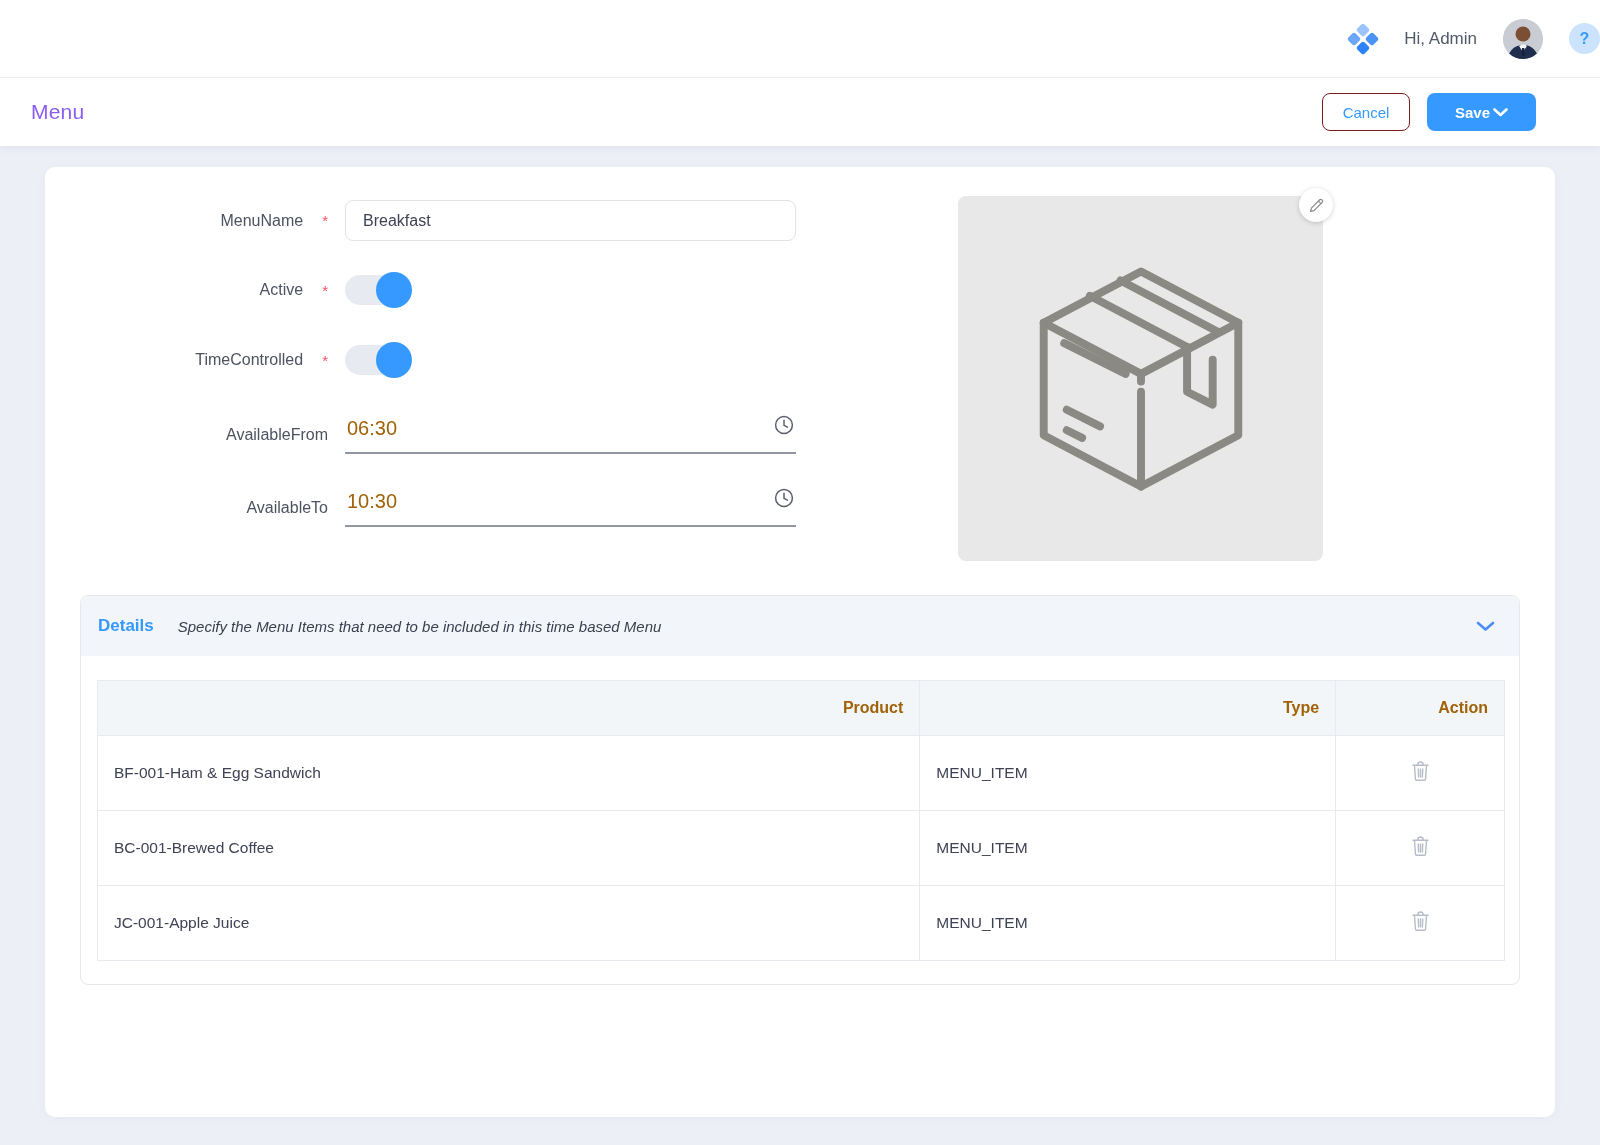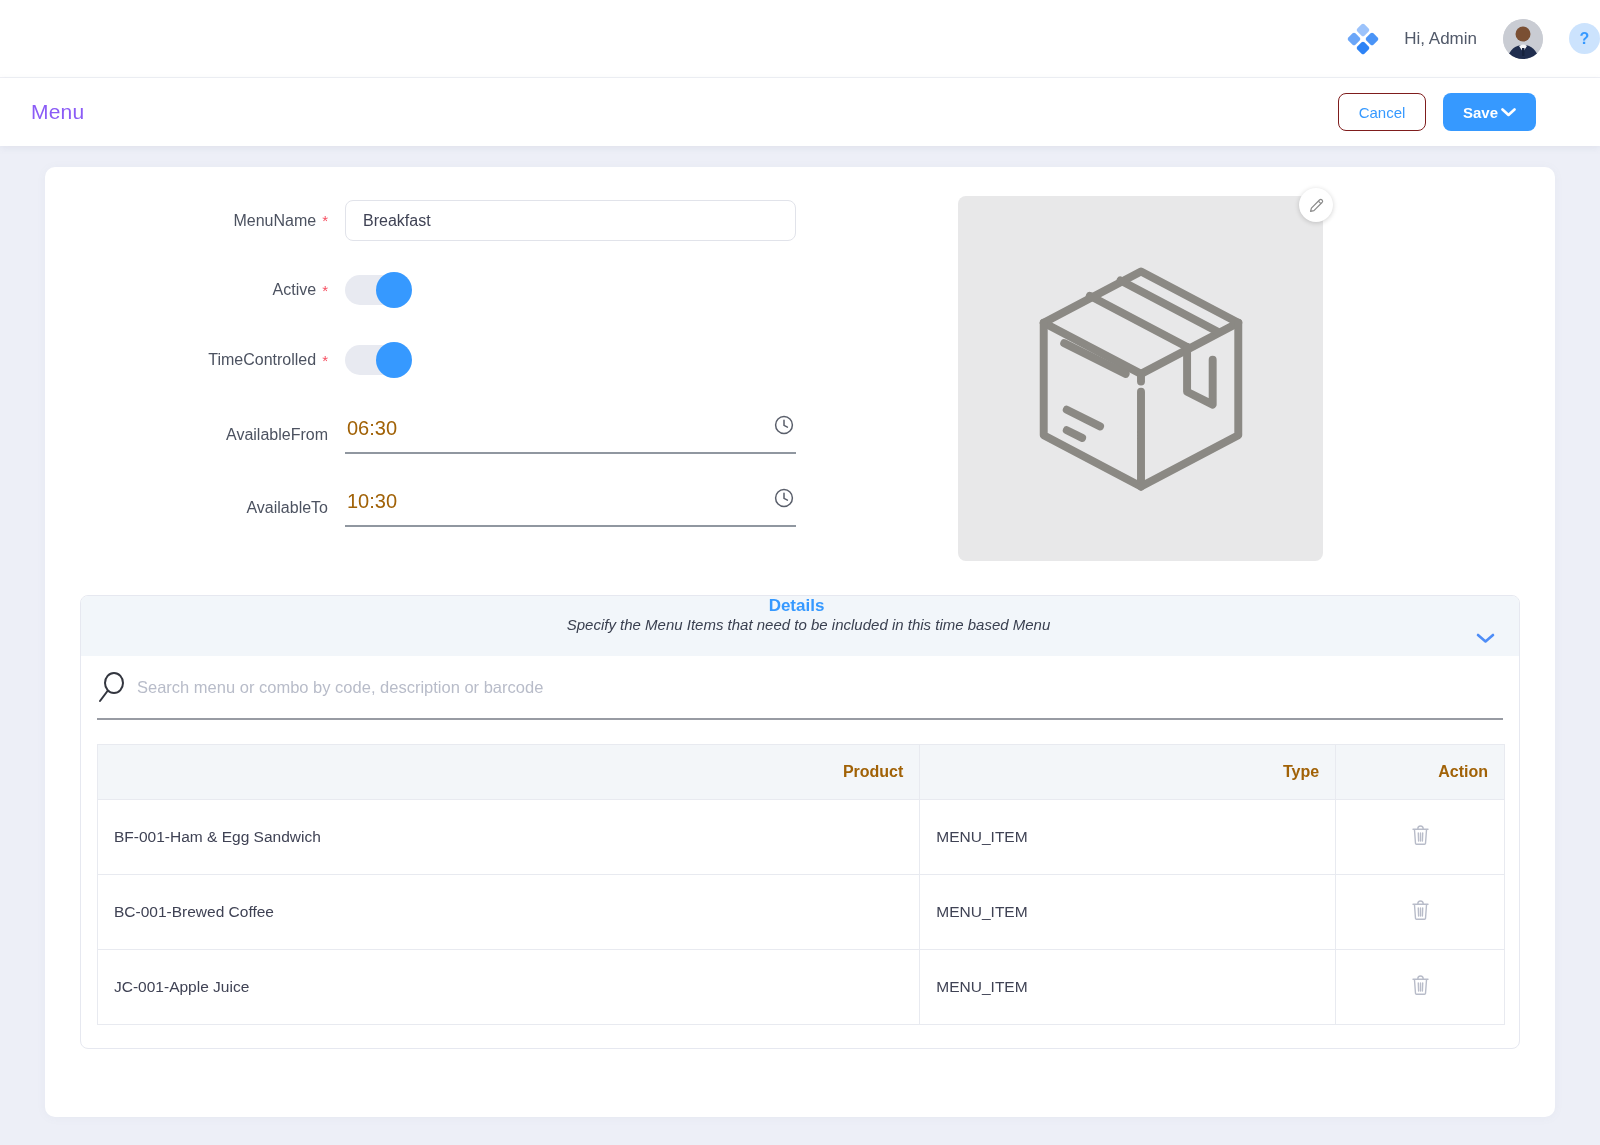--- a/index.html
+++ b/index.html
@@ -36,38 +36,38 @@
     box-shadow:0 2px 7px rgba(110,120,150,0.10); position:relative; z-index:2;
   }
   .page-title { font-size:21px; font-weight:500; color:#8b5cf6; letter-spacing:.2px; }
   .header-actions { display:flex; gap:17px; }
   .btn-cancel {
     width:88px; height:38px; background:#fff; border:1px solid #7f1d1d; border-radius:8px;
     color:#3699ff; font-size:15px; font-weight:500; cursor:pointer;
     font-family:inherit;
   }
   .btn-save {
-    width:93px; height:38px; background:#3699ff; border:none; border-radius:8px;
+    width:109px; height:38px; background:#3699ff; border:none; border-radius:8px;
     color:#fff; font-size:15px; font-weight:bold; cursor:pointer;
     display:flex; align-items:center; justify-content:center; gap:3px;
     font-family:inherit;
   }
 
   
   .content { padding:21px 45px 0 45px; }
   .card {
     position:relative; width:1510px; height:950px; background:#fff;
     border-radius:10px; box-shadow:0 1px 10px rgba(120,130,160,0.06);
     padding:33px 0 0 0;
   }
 
   
   .form-col { width:790px; }
   .form-row { display:flex; align-items:center; margin-bottom:34px; }
-  .form-label-wrap { width:300px; display:flex; justify-content:flex-end; align-items:center; gap:6px; padding-right:17px; }
+  .form-label-wrap { width:300px; display:flex; justify-content:flex-end; align-items:center; gap:19px; padding-right:17px; }
   .form-label { font-size:16px; color:#4c5260; }
   .req { color:#f64e60; font-size:15px; line-height:1; }
   .text-input {
     width:451px; height:41px; border:1px solid #e1e3ea; border-radius:8px;
     padding:0 17px; font-size:16px; color:#3f4254; font-family:inherit; outline:none;
   }
   .row-toggle { margin-bottom:40px; }
   .toggle { position:relative; width:66px; height:30px; cursor:pointer; }
   .toggle .track { position:absolute; left:0; top:0; width:66px; height:30px; background:#e8eaf1; border-radius:15px; }
   .toggle .knob  { position:absolute; right:-1px; top:-3px; width:36px; height:36px; background:#3699ff; border-radius:50%; }
@@ -89,21 +89,20 @@
   }
 
   
   .details-panel {
     margin:68px 35px 0 35px; width:1440px;
     border:1px solid #e6e8f0; border-radius:8px; background:#fff; overflow:hidden;
   }
   .details-header {
     height:60px; background:#f2f6fa; display:flex; align-items:center;
     padding:0 24px 0 17px;
-    flex-direction:column;
   }
   .details-title { color:#3699ff; font-weight:bold; font-size:17px; cursor:pointer; }
   .details-subtitle { font-style:italic; font-size:15px; color:#3a4050; margin-left:24px; }
   .details-chevron { margin-left:auto; cursor:pointer; display:flex; align-items:center; }
 
   .search-wrap { margin:0 16px; }
   .search-row { display:flex; align-items:center; gap:8px; height:64px; border-bottom:2px solid #989ba3; }
   .search-input {
     flex:1; border:none; outline:none; font-size:16.5px; color:#3f4254; font-family:inherit;
   }
@@ -258,29 +257,20 @@
       <div class="details-header">
         <span class="details-title">Details</span>
         <span class="details-subtitle">Specify the Menu Items that need to be included in this time based Menu</span>
         <span class="details-chevron">
           <svg width="19" height="11" viewBox="0 0 19 11">
             <polyline points="2,2 9.5,8.5 17,2" fill="none" stroke="#4e8df7" stroke-width="2.6" stroke-linecap="round" stroke-linejoin="round"></polyline>
           </svg>
         </span>
       </div>
 
-      <div class="search-wrap">
-        <div class="search-row">
-          <svg width="32" height="34" viewBox="0 0 32 34">
-            <ellipse cx="17" cy="13" rx="9" ry="10" fill="none" stroke="#33363f" stroke-width="2"></ellipse>
-            <line x1="10.5" y1="21" x2="3" y2="31" stroke="#33363f" stroke-width="2" stroke-linecap="round"></line>
-          </svg>
-          <input class="search-input" type="text" placeholder="Search menu or combo by code, description or barcode" style="">
-        </div>
-      </div>
 
       <table class="items">
         <thead>
           <tr>
             <th class="col-product">Product</th>
             <th class="col-type">Type</th>
             <th class="col-action center">Action</th>
           </tr>
         </thead>
         <tbody>

